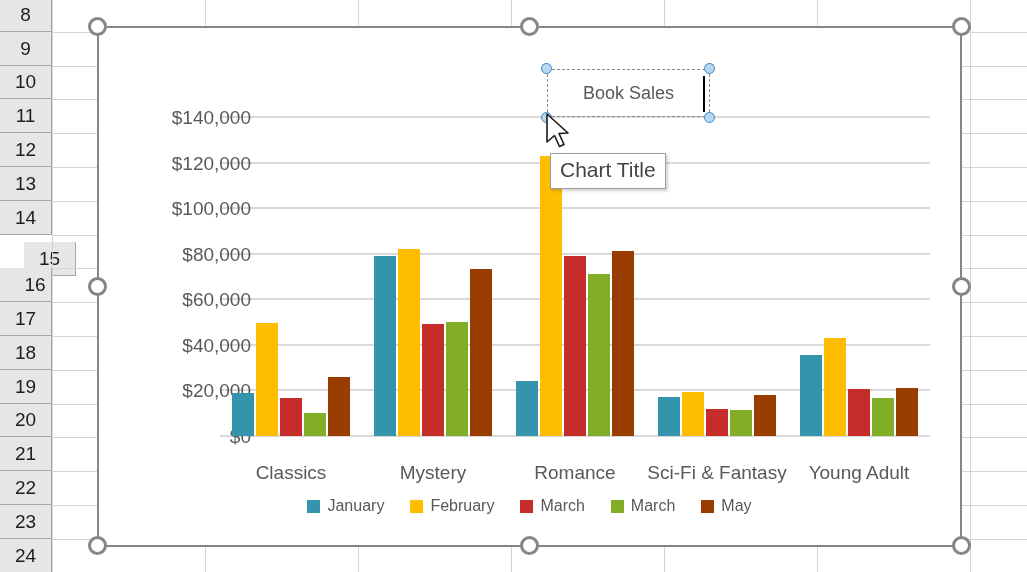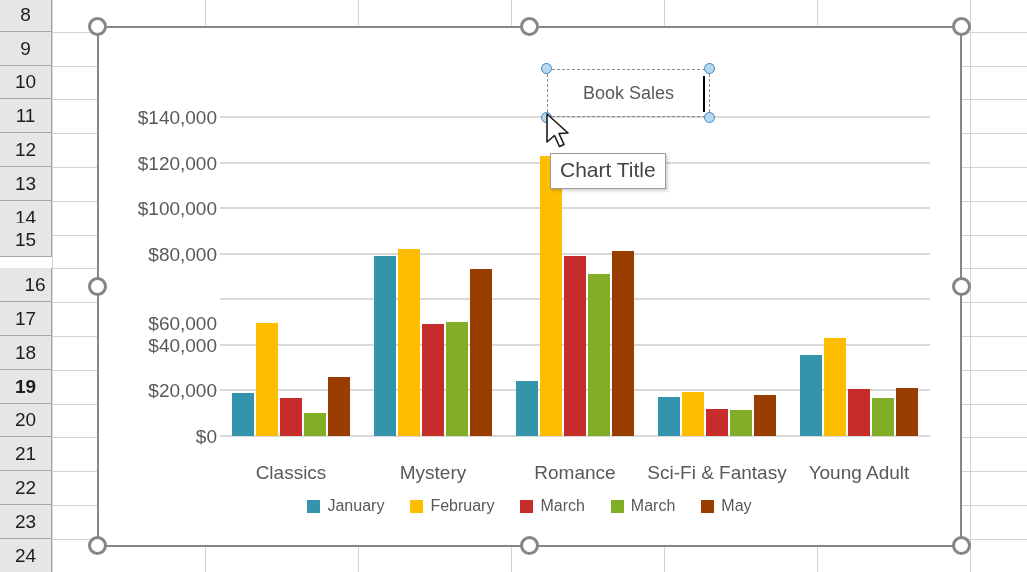--- a/index.html
+++ b/index.html
@@ -86,21 +86,21 @@
     position: absolute;
     right: 0;
     width: 110px;
     text-align: right;
     color: #595959;
     font-size: 19px;
     line-height: 1;
     font-family: "Liberation Sans", sans-serif;
     white-space: nowrap;
   }
-  .ylabels { position: absolute; left: 0; top: 0; width: 118px; height: 100%; }
+  .ylabels { position: absolute; left: 0; top: 0; width: 118px; height: 100%; padding-left: 34px; }
 
   .bars-area {
     position: absolute;
     left: 121px;
     top: 89px;
     width: 710px;
     height: 319px;
   }
   .group {
     position: absolute;
@@ -213,25 +213,25 @@
 
   <div class="grid-layer">
     <div id="row-headers">
         <div class="row-header" style="top: -2px; height: 33.8px;">8</div>
         <div class="row-header" style="top: 31.8px; height: 33.8px;">9</div>
         <div class="row-header" style="top: 65.6px; height: 33.8px;">10</div>
         <div class="row-header" style="top: 99.4px; height: 33.8px; text-align: right;">11</div>
         <div class="row-header" style="top: 133.2px; height: 33.8px;">12</div>
         <div class="row-header" style="top: 167px; height: 33.8px;">13</div>
         <div class="row-header" style="top: 200.8px; height: 33.8px;">14</div>
-        <div class="row-header" style="top: 223px; height: 33.8px;">15</div>
+        <div class="row-header" style="top: 242px; height: 33.8px; margin-left: 24px;">15</div>
         <div class="row-header" style="top: 268.4px; height: 33.8px; padding-left: 19px;">16</div>
         <div class="row-header" style="top: 302.2px; height: 33.8px;">17</div>
         <div class="row-header" style="top: 336px; height: 33.8px;">18</div>
-        <div class="row-header" style="top: 369.8px; height: 33.8px; font-weight: bold;">19</div>
+        <div class="row-header" style="top: 369.8px; height: 33.8px;">19</div>
         <div class="row-header" style="top: 403.6px; height: 33.8px;">20</div>
         <div class="row-header" style="top: 437.4px; height: 33.8px;">21</div>
         <div class="row-header" style="top: 471.2px; height: 33.8px;">22</div>
         <div class="row-header" style="top: 505px; height: 33.8px;">23</div>
         <div class="row-header" style="top: 538.8px; height: 33.8px;">24</div>
       </div>
     <div id="grid-lines">
         <div class="grid-row-line" style="top: 31.8px;"></div>
         <div class="grid-row-line" style="top: 65.6px;"></div>
         <div class="grid-row-line" style="top: 99.4px;"></div>
@@ -269,21 +269,21 @@
           <div class="gridline" style="top: 270.286px;"></div>
           <div class="gridline" style="top: 315.857px;"></div>
           <div class="gridline" style="top: 361.429px;"></div>
           <div class="gridline baseline" style="top: 407px;"></div>
         </div>
       <div class="ylabels" id="ylabels">
           <div class="ytick" style="top: 80px;">$140,000</div>
           <div class="ytick" style="top: 125.571px;">$120,000</div>
           <div class="ytick" style="top: 171.143px;">$100,000</div>
           <div class="ytick" style="top: 216.714px;">$80,000</div>
-          <div class="ytick" style="top: 262.286px; margin-top: 24px;">$60,000</div>
+          <div class="ytick" style="top: 262.286px;">$60,000</div>
           <div class="ytick" style="top: 307.857px;">$40,000</div>
           <div class="ytick" style="top: 353.429px;">$20,000</div>
           <div class="ytick" style="top: 399px;">$0</div>
         </div>
       <div class="bars-area" id="bars-area">
           <div class="group" style="left: 0px; width: 142px;">
             <div class="bar" style="height: 43.2929px; background: rgb(52, 148, 172);"></div>
             <div class="bar" style="height: 112.789px; background: rgb(255, 189, 0);"></div>
             <div class="bar" style="height: 37.5964px; background: rgb(198, 44, 42);"></div>
             <div class="bar" style="height: 22.7857px; background: rgb(129, 173, 39);"></div>

